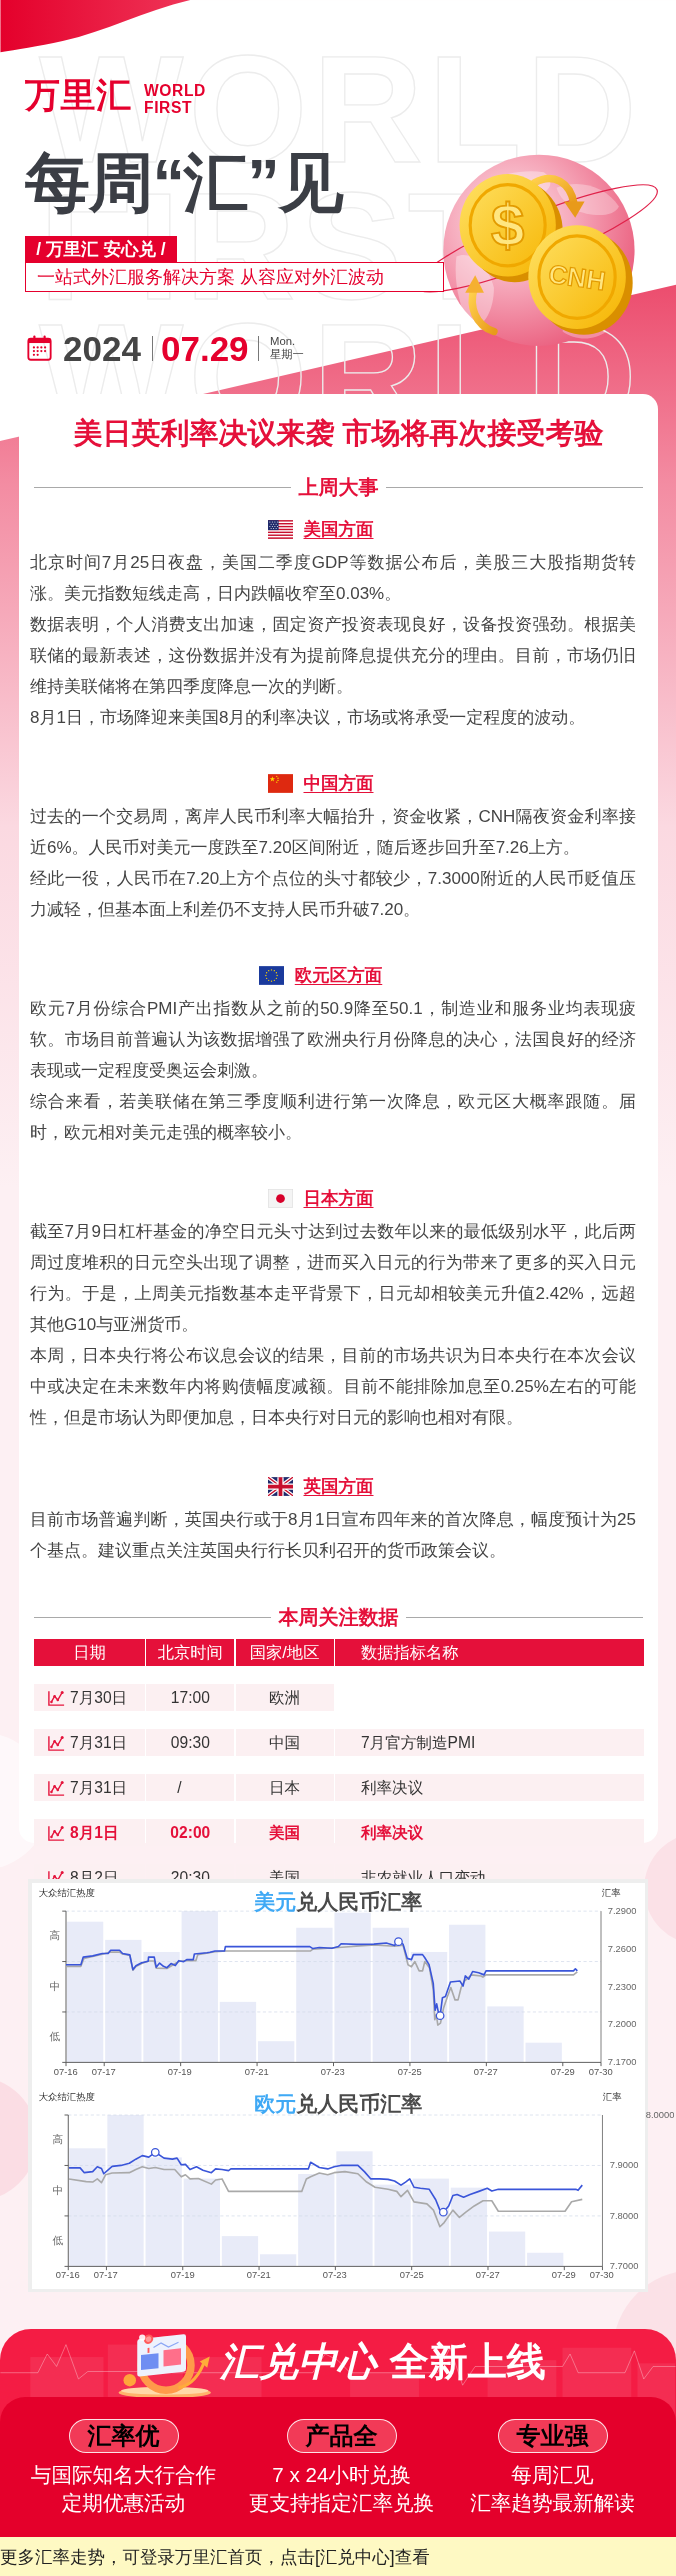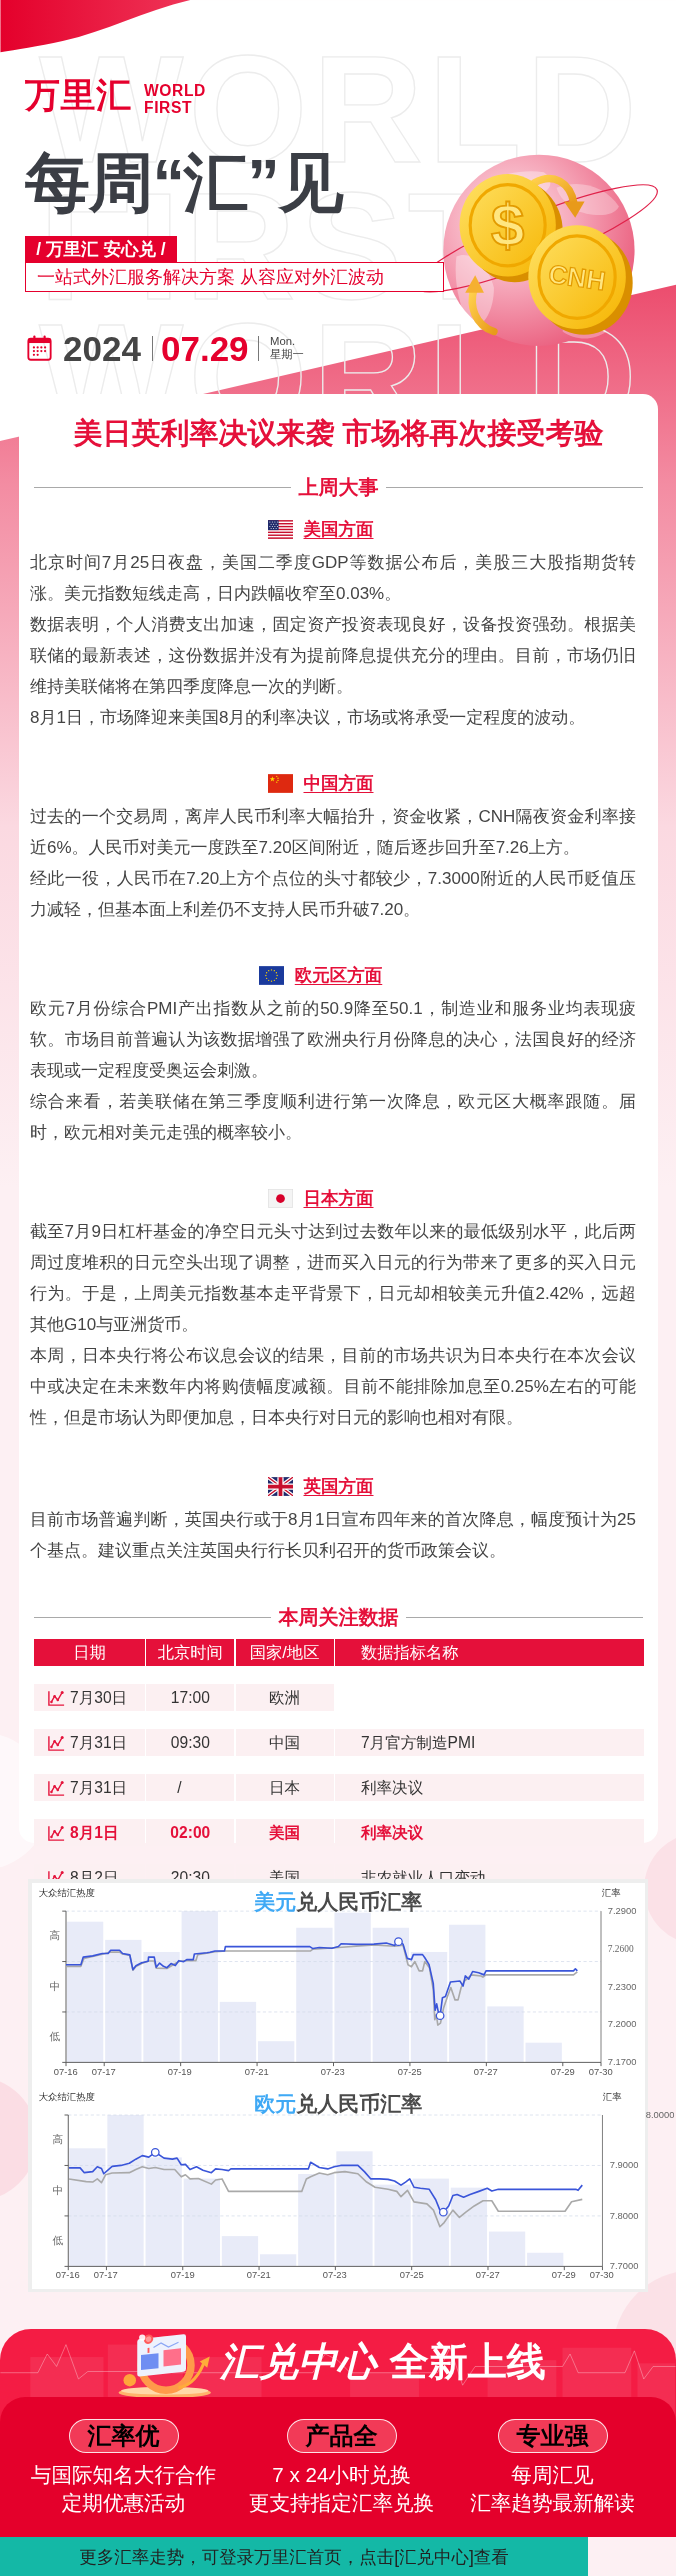--- a/index.html
+++ b/index.html
@@ -56,21 +56,21 @@
 
 .promo{left:0;top:2329px;width:676px;height:208px;background:var(--promo);border-radius:31px 31px 0 0;overflow:hidden}
 .promo-inner{left:0;top:2397px;width:676px;height:140px;background:var(--promo-dark);border-radius:25px 25px 0 0}
 .promo-title{left:220px;top:2340px;font-size:39px;line-height:44px;color:#fff;white-space:nowrap}
 .promo-title .p1{font-weight:900;font-style:italic}
 .promo-title .p2{font-weight:bold;margin-left:13.8px}
 .feature{top:2419px;width:213px;text-align:center}
 .pill{display:inline-block;width:110px;height:34px;border:1.3px solid rgba(255,255,255,.85);border-radius:17px;background:#f23a57;color:#000000;font-size:24px;line-height:31px;font-weight:bold}
 .feat-lines{margin-top:8.1px}
 .feat-line{color:#fff;font-size:20.6px;line-height:28px;white-space:nowrap}
-.footer{left:0;top:2537px;width:588px;height:39px;background:#14b8a6;text-align:center;font-size:17.5px;line-height:40px;color:#222;white-space:nowrap}
+.footer{left:0;top:2537px;width:676px;height:39px;background:#fef9c3;text-align:left;font-size:17.5px;line-height:40px;color:#222;white-space:nowrap}
 </style>
 </head>
 <body>
 
 <svg class="abs" style="left:0;top:0" width="676" height="2576" viewBox="0 0 1081 4119">
   <defs>
     <linearGradient id="pinkBand" gradientUnits="userSpaceOnUse" x1="0" y1="455" x2="0" y2="1900">
       <stop offset="0" stop-color="#ec4d6e"></stop>
       <stop offset="0.22" stop-color="#f38ca2"></stop>
       <stop offset="0.6" stop-color="#fbd9e1"></stop>
@@ -452,21 +452,21 @@
     <span class="clabel xl" style="left: 34px; top: 183px;">07-16</span>
         <span class="clabel xl" style="left: 72px; top: 183px;">07-17</span>
         <span class="clabel xl" style="left: 148px; top: 183px;">07-19</span>
         <span class="clabel xl" style="left: 225px; top: 183px;">07-21</span>
         <span class="clabel xl" style="left: 301px; top: 183px;">07-23</span>
         <span class="clabel xl" style="left: 378px; top: 183px;">07-25</span>
         <span class="clabel xl" style="left: 454px; top: 183px;">07-27</span>
         <span class="clabel xl" style="left: 531px; top: 183px;">07-29</span>
         <span class="clabel xl" style="left: 569px; top: 183px;">07-30</span>
         <span class="clabel rl" style="left: 576px; top: 22px;">7.2900</span>
-        <span class="clabel rl" style="left: 576px; top: 60px; font-family: Liberation Serif, serif;">7.2600</span>
+        <span class="clabel rl" style="left: 576px; top: 60px;">7.2600</span>
         <span class="clabel rl" style="left: 576px; top: 98px;">7.2300</span>
         <span class="clabel rl" style="left: 576px; top: 135px;">7.2000</span>
         <span class="clabel rl" style="left: 576px; top: 173px;">7.1700</span>
         <span class="clabel ll" style="left: 23px; top: 46px;">高</span>
         <span class="clabel ll" style="left: 23px; top: 97px;">中</span>
         <span class="clabel ll" style="left: 23px; top: 147px;">低</span>
       </div>
     <div class="abs" style="left:0;top:200px;width:613px;height:206px">
       <svg class="abs" style="left:0;top:0;overflow:visible" width="613" height="206" viewBox="0 0 980 329">
           <rect x="59.5" y="104.24" width="58" height="188.76000000000002" fill="#e8ebf8"></rect>

